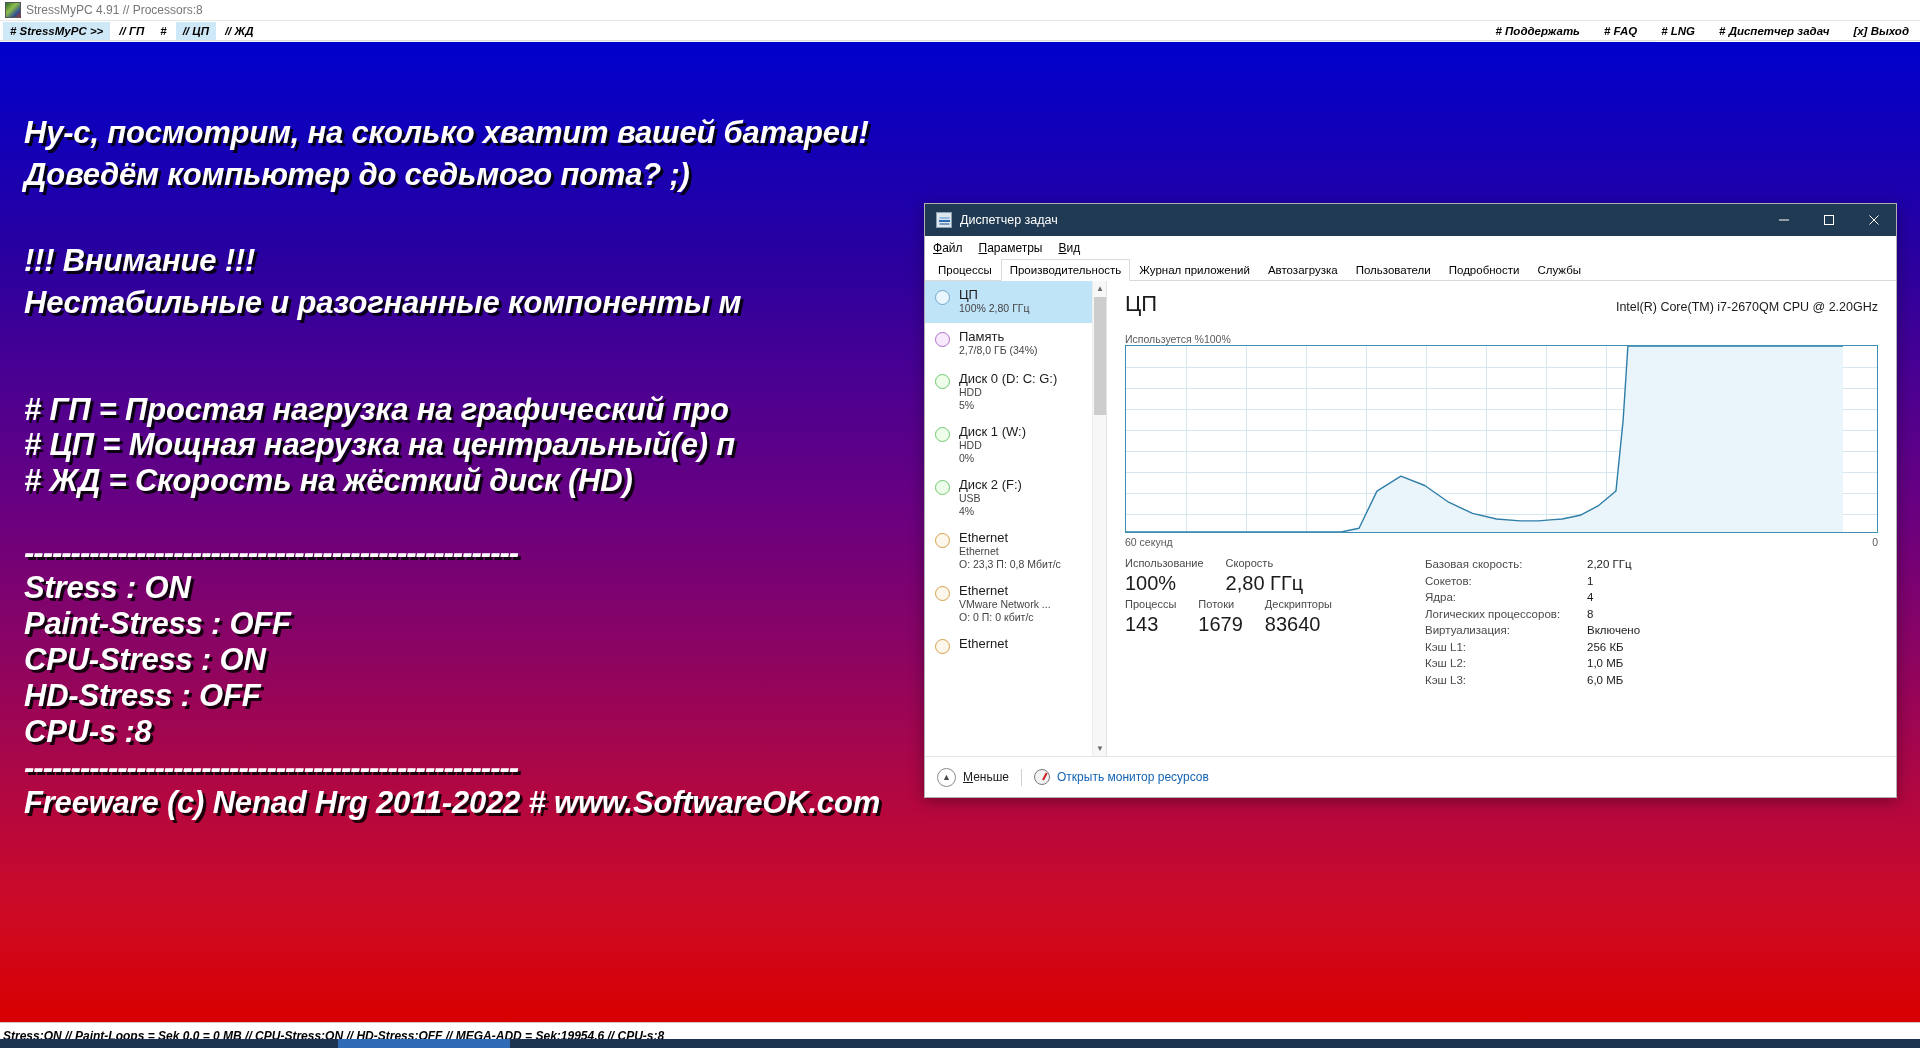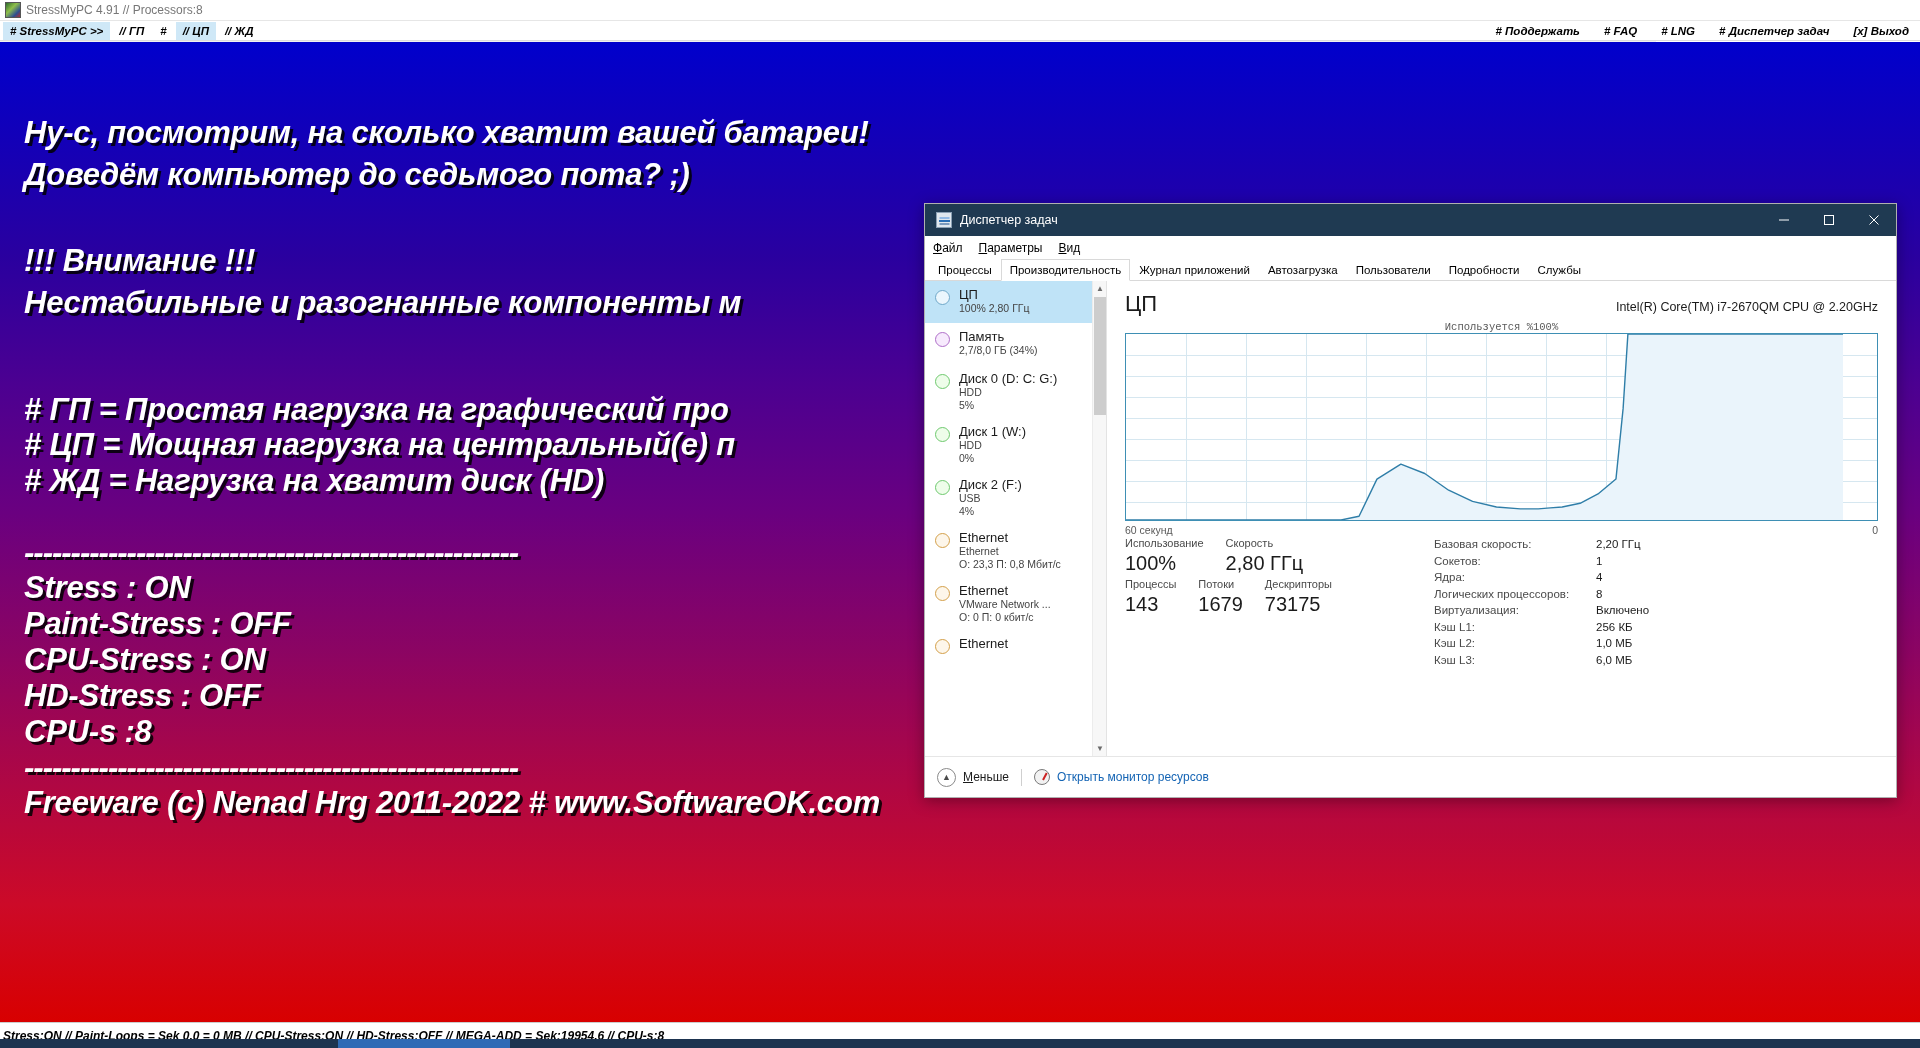--- a/index.html
+++ b/index.html
@@ -226,41 +226,41 @@
   #sb-thumb {
     position: absolute; left: 1px; top: 16px; width: 12px; height: 118px;
     background: #cdcdcd;
   }
 
   
   #tm-main { flex: 1; position: relative; padding: 10px 18px 0 18px; }
   .tm-head-row { display: flex; align-items: baseline; justify-content: space-between; }
   #tm-head-title { font-size: 22px; color: #1b1b1b; }
   #tm-head-model { font-size: 12.5px; color: #1b1b1b; }
-  .tm-graph-labels { display: flex; justify-content: center; margin-top: 4px; font-family: Liberation Mono, monospace; }
+  .tm-graph-labels { display: flex; justify-content: flex-start; margin-top: 16px; }
   .tm-graph-labels span { font-size: 10.5px; color: #5a5a5a; }
 
   #tm-graph {
     position: relative;
     height: 188px;
     border: 1px solid #3e8fb4;
     background: #fff;
     overflow: hidden;
   }
   #tm-graph .gridv, #tm-graph .gridh {
     position: absolute; background: #d6e7f0;
   }
   #tm-graph .gridv { width: 1px; top: 0; bottom: 0; }
   #tm-graph .gridh { height: 1px; left: 0; right: 0; }
   #tm-graph svg { position: absolute; left: 0; top: 0; }
 
   .tm-graph-foot { display: flex; justify-content: space-between; margin-top: 3px; gap: 42px; }
   .tm-graph-foot span { font-size: 10.5px; color: #5a5a5a; }
 
-  #tm-stats { display: flex; margin-top: 0; gap: 9px; }
+  #tm-stats { display: flex; margin-top: 8px; }
   #tm-stats-left { width: 290px; }
   .stat-group { display: flex; margin-bottom: 2px; }
   .stat-cell { margin-right: 22px; }
   .stat-cell .lbl { font-size: 11px; color: #4a4a4a; line-height: 15px; white-space: nowrap;}
   .stat-cell .val { font-size: 20px; color: #1b1b1b; line-height: 24px; white-space: nowrap;}
   #tm-stats-right { flex: 1; padding-left: 10px; }
   .spec-row { display: flex; line-height: 16.5px; }
   .spec-row .k { width: 162px; font-size: 11.5px; color: #4a4a4a; white-space: nowrap; }
   .spec-row .v { font-size: 11.5px; color: #1b1b1b; white-space: nowrap; }
 
@@ -316,21 +316,21 @@
     </div>
   </div>
 
   <div id="stress-canvas">
     <div class="stress-line" style="left:24px; top:117px;">Доведём компьютер до седьмого пота? ;)</div>
     <div class="stress-line" style="left:24px; top:75px;">Ну-с, посмотрим, на сколько хватит вашей батареи!</div>
     <div class="stress-line" style="left:24px; top:203px;">!!! Внимание !!!</div>
     <div class="stress-line" style="left:24px; top:245px;">Нестабильные и разогнанные компоненты м</div>
     <div class="stress-line" style="left:24px; top:352px;"># ГП = Простая нагрузка на графический про</div>
     <div class="stress-line" style="left:24px; top:387px;"># ЦП = Мощная нагрузка на центральный(е) п</div>
-    <div class="stress-line" style="left:24px; top:423px;"># ЖД = Нагрузка на хватит диск (HD)</div>
+    <div class="stress-line" style="left:24px; top:423px;"># ЖД = Скорость на жёсткий диск (HD)</div>
     <div class="stress-line dashes" style="left:24px; top:495px;">-----------------------------------------------------</div>
     <div class="stress-line" style="left:24px; top:530px;">Stress : ON</div>
     <div class="stress-line" style="left:24px; top:566px;">Paint-Stress : OFF</div>
     <div class="stress-line" style="left:24px; top:602px;">CPU-Stress : ON</div>
     <div class="stress-line" style="left:24px; top:638px;">HD-Stress : OFF</div>
     <div class="stress-line" style="left:24px; top:674px;">CPU-s :8</div>
     <div class="stress-line dashes" style="left:24px; top:710px;">-----------------------------------------------------</div>
     <div class="stress-line" style="left:24px; top:745px;">Freeware (c) Nenad Hrg 2011-2022 # www.SoftwareOK.com</div>
   </div>
 
@@ -516,21 +516,21 @@
               <div class="stat-cell">
                 <div class="lbl">Процессы</div>
                 <div class="val">143</div>
               </div>
               <div class="stat-cell">
                 <div class="lbl">Потоки</div>
                 <div class="val">1679</div>
               </div>
               <div class="stat-cell">
                 <div class="lbl">Дескрипторы</div>
-                <div class="val">73175</div>
+                <div class="val">83640</div>
               </div>
             </div>
           </div>
 
           <div id="tm-stats-right">
             <div class="spec-row">
               <div class="k">Базовая скорость:</div>
               <div class="v">2,20 ГГц</div>
             </div>
             <div class="spec-row">

